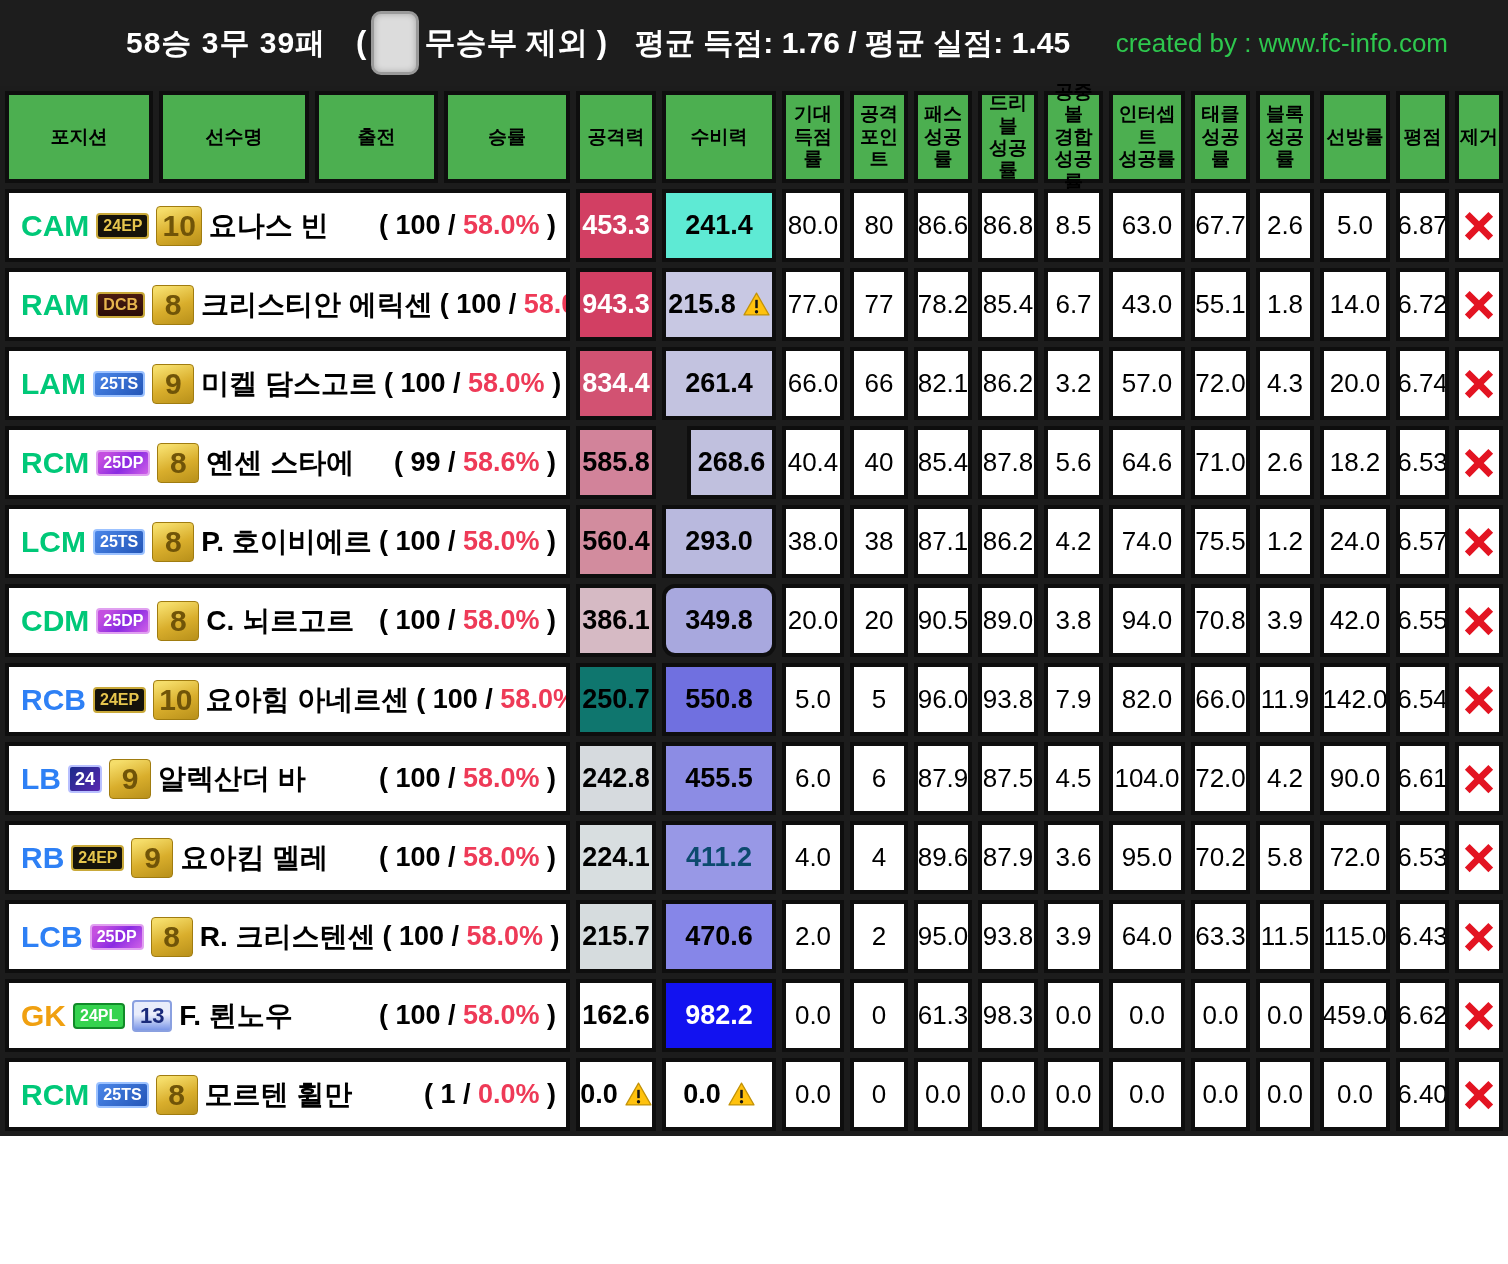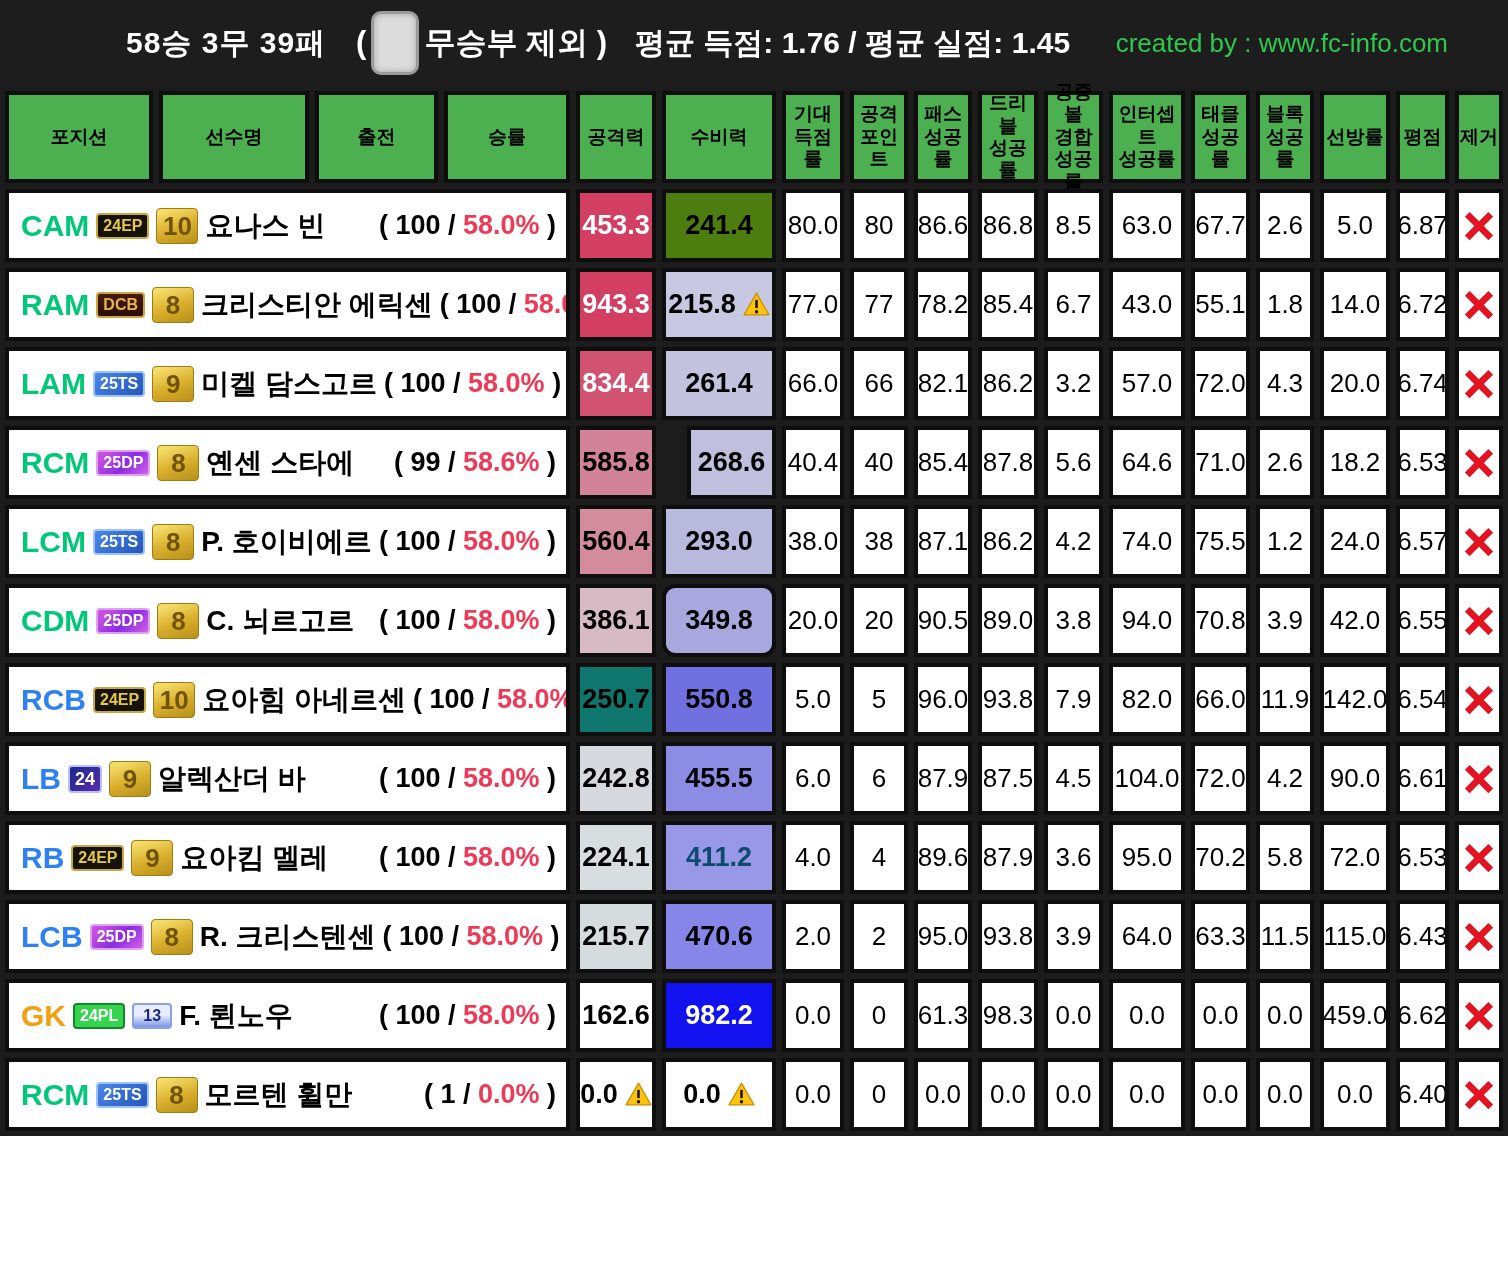--- a/index.html
+++ b/index.html
@@ -27,23 +27,23 @@
   .pos.mid{color:#00c878}.pos.def{color:#2e80f5}.pos.gk{color:#f0a010}
   .badge{flex:0 0 auto;display:inline-flex;align-items:center;justify-content:center;font-weight:bold;
          border-radius:4px;padding:3px 5px;font-size:16px;line-height:1;}
   .b-ep{background:#15120a;color:#e6c54d;border:2px solid #c9a93a;}
   .b-dcb{background:linear-gradient(#4a1a10,#2a0c08);color:#e6b44d;border:2px solid #c9a93a;}
   .b-ts{background:linear-gradient(135deg,#4a86e8,#2456b8);color:#fff;border:2px solid #9cc2ff;}
   .b-dp{background:linear-gradient(135deg,#c44fe0 15%,#8a2be2 55%,#d060e8);color:#fff;border:2px solid #e0a0f0;}
   .b-y24{background:linear-gradient(135deg,#1a2a8a,#5a2ab0);color:#fff;border:2px solid #b8c0ff;font-size:18px;}
   .b-pl{background:#35d34f;color:#fff;border:2px solid #118a28;}
   .b-gold{background:linear-gradient(160deg,#f5dd6a 10%,#d9ae2c 55%,#b8901a);color:#705408;border:1px solid #a07c10;
-          font-size:26px;min-width:30px;padding:4px 5px;}
+          font-size:30px;min-width:30px;padding:4px 5px;}
   .b-silver{background:linear-gradient(180deg,#e9edfb 45%,#7a96e8);color:#1a2a7a;border:2px solid #8aa0e0;
-          font-size:16px;min-width:28px;padding:3px 4px;}
+          font-size:22px;min-width:28px;padding:3px 4px;}
   .name{font-weight:bold;font-size:28px;color:#000;white-space:nowrap;}
   .appswin{margin-left:auto;font-size:27px;font-weight:bold;white-space:nowrap;}
   .win{font-style:normal;}
   .num{font-weight:500;}
   .strength{font-weight:bold;font-size:27px;}
   .remove{cursor:pointer;}
   .xic{width:30px;height:30px;display:block;}
   .warn{width:27px;height:25px;margin-left:7px;flex:0 0 auto;}
 </style>
 </head>
@@ -91,21 +91,21 @@
       <div class="cell player">
         <div class="pos mid">CAM</div>
         <div class="badge b-ep">24EP</div>
         <div class="badge b-gold">10</div>
         <div class="name">요나스 빈</div>
         <div class="appswin">(&nbsp;100&nbsp;/&nbsp;<span class="win" style="color:#ee3a57">58.0%</span>&nbsp;)</div>
       </div>
       <div class="cell num strength" style="background: rgb(210, 63, 99); color: rgb(255, 255, 255);">
         <span>453.3</span>
       </div>
-      <div class="cell num strength" style="background: #4d7c0f; color: rgb(0, 0, 0);">
+      <div class="cell num strength" style="background: #5eead4; color: rgb(0, 0, 0);">
         <span>241.4</span>
       </div>
       <div class="cell num">80.0</div>
       <div class="cell num">80</div>
       <div class="cell num">86.6</div>
       <div class="cell num">86.8</div>
       <div class="cell num">8.5</div>
       <div class="cell num">63.0</div>
       <div class="cell num">67.7</div>
       <div class="cell num">2.6</div>

